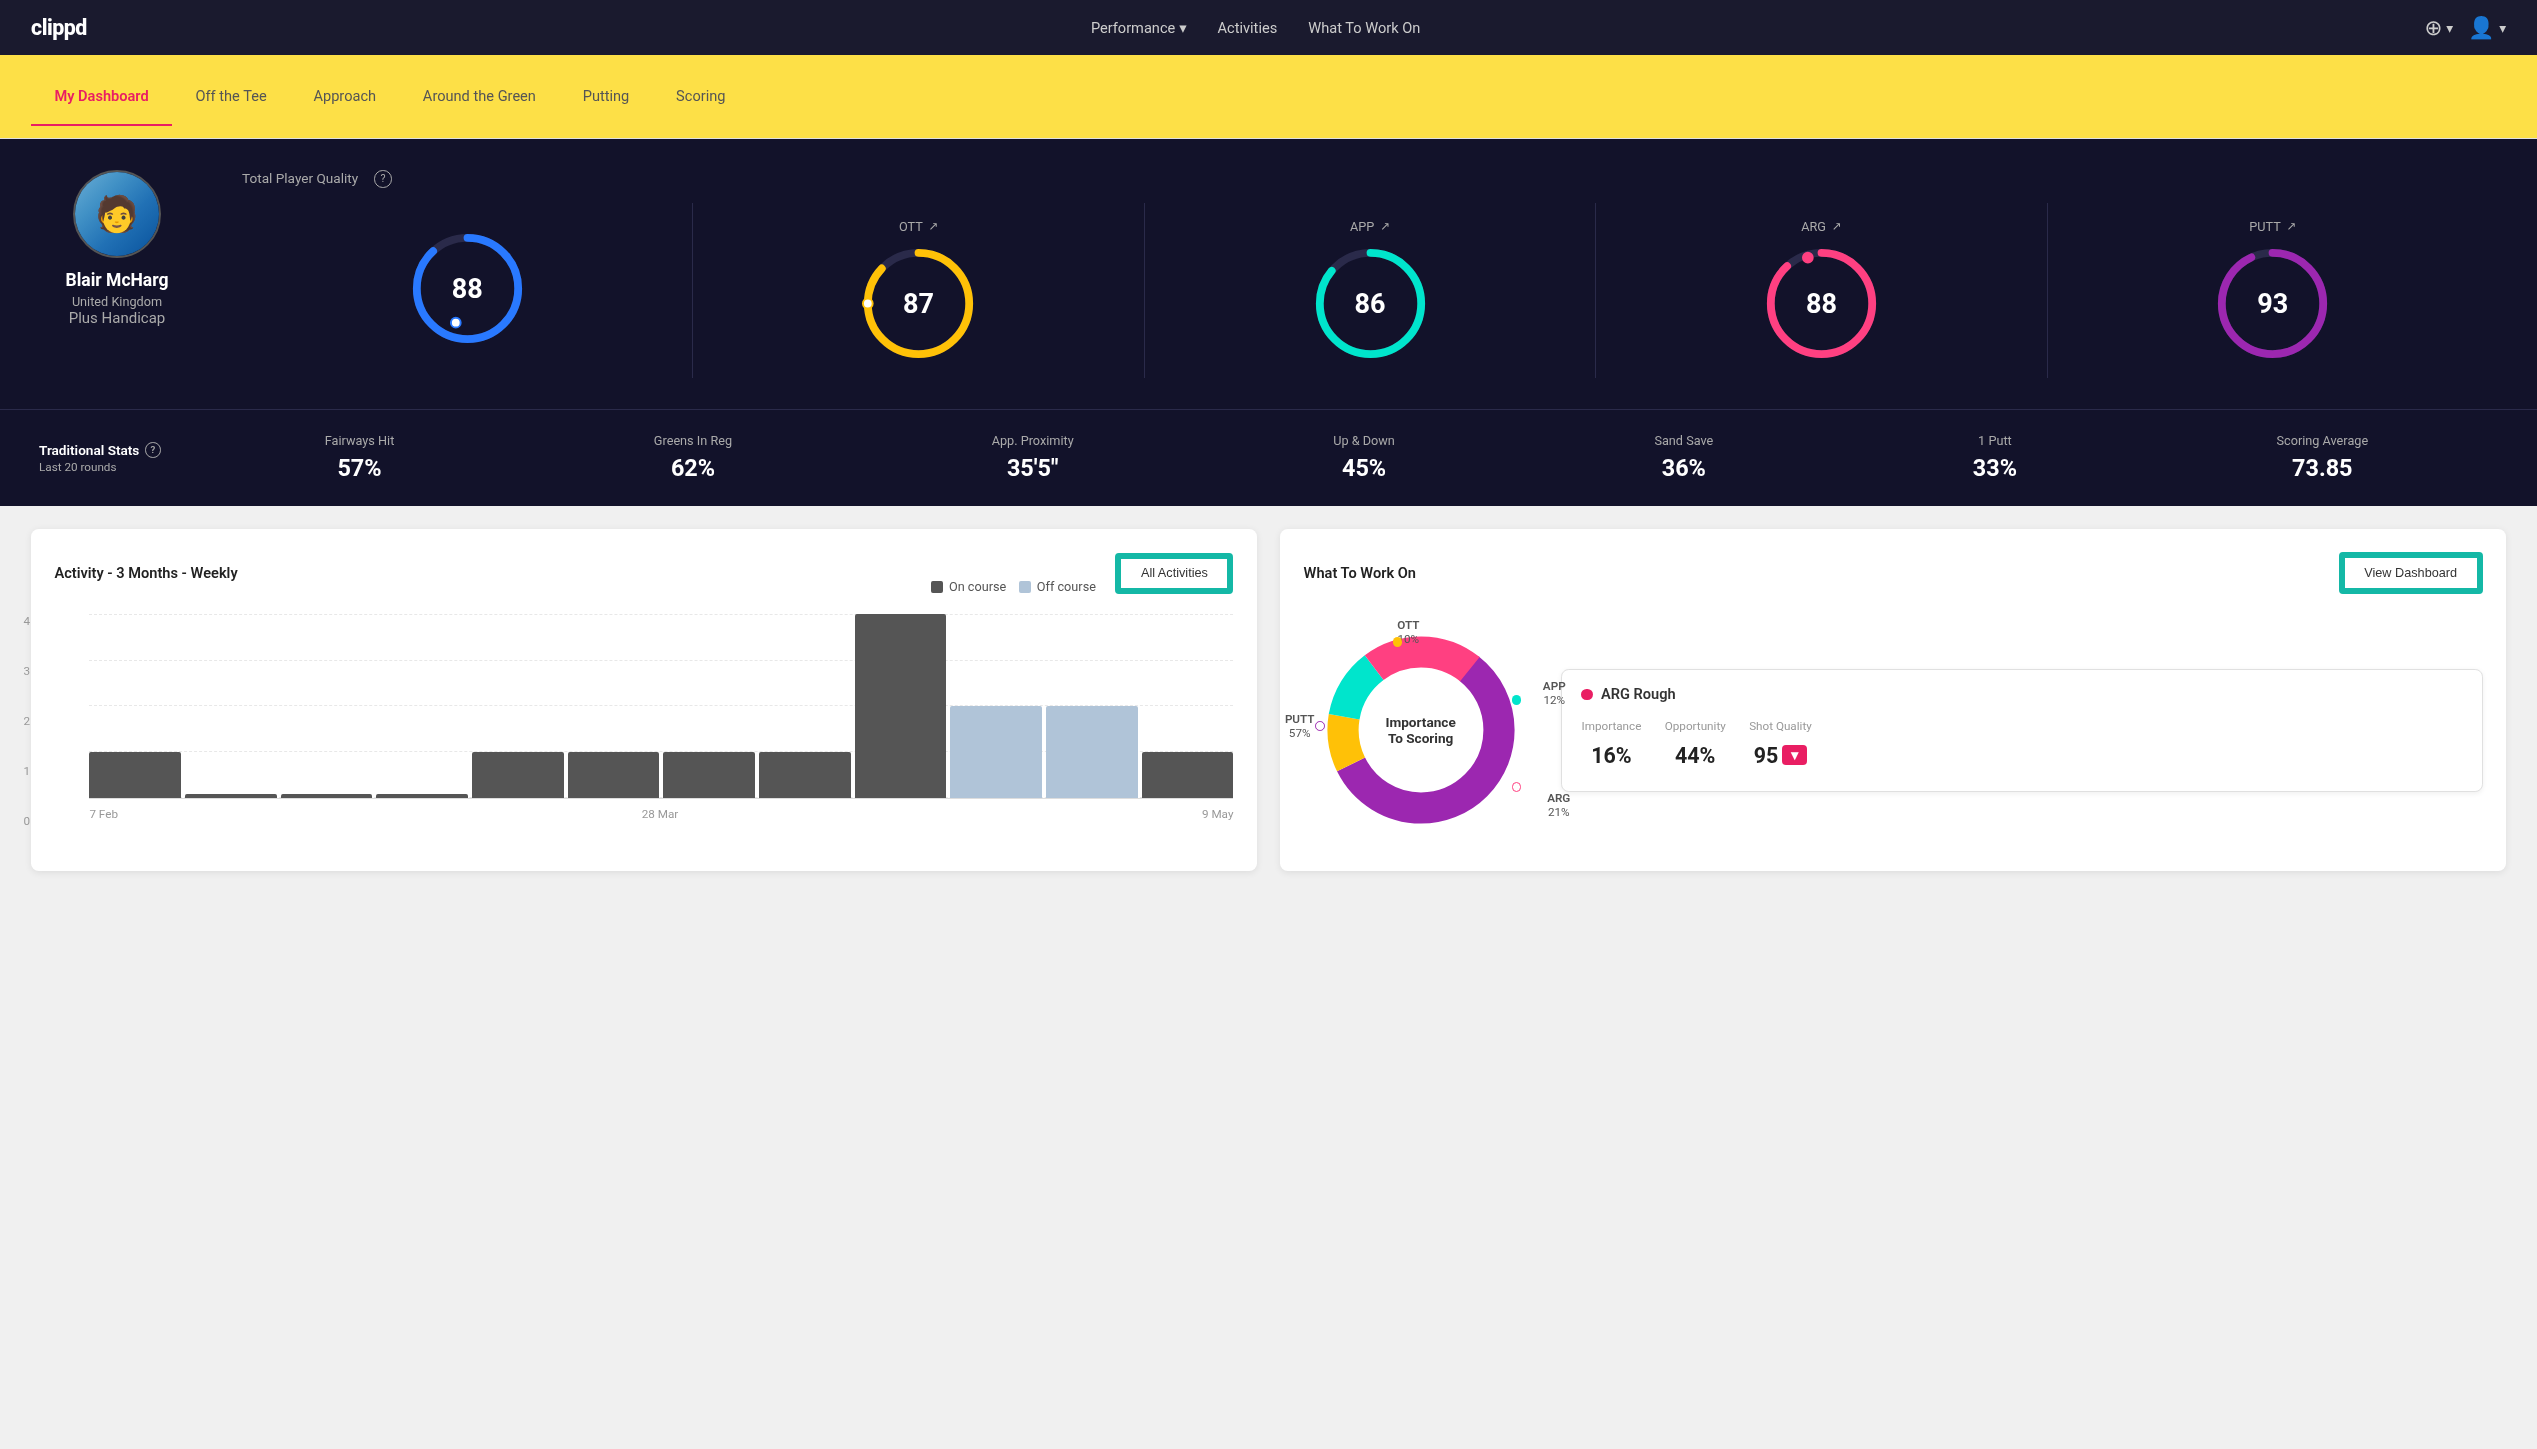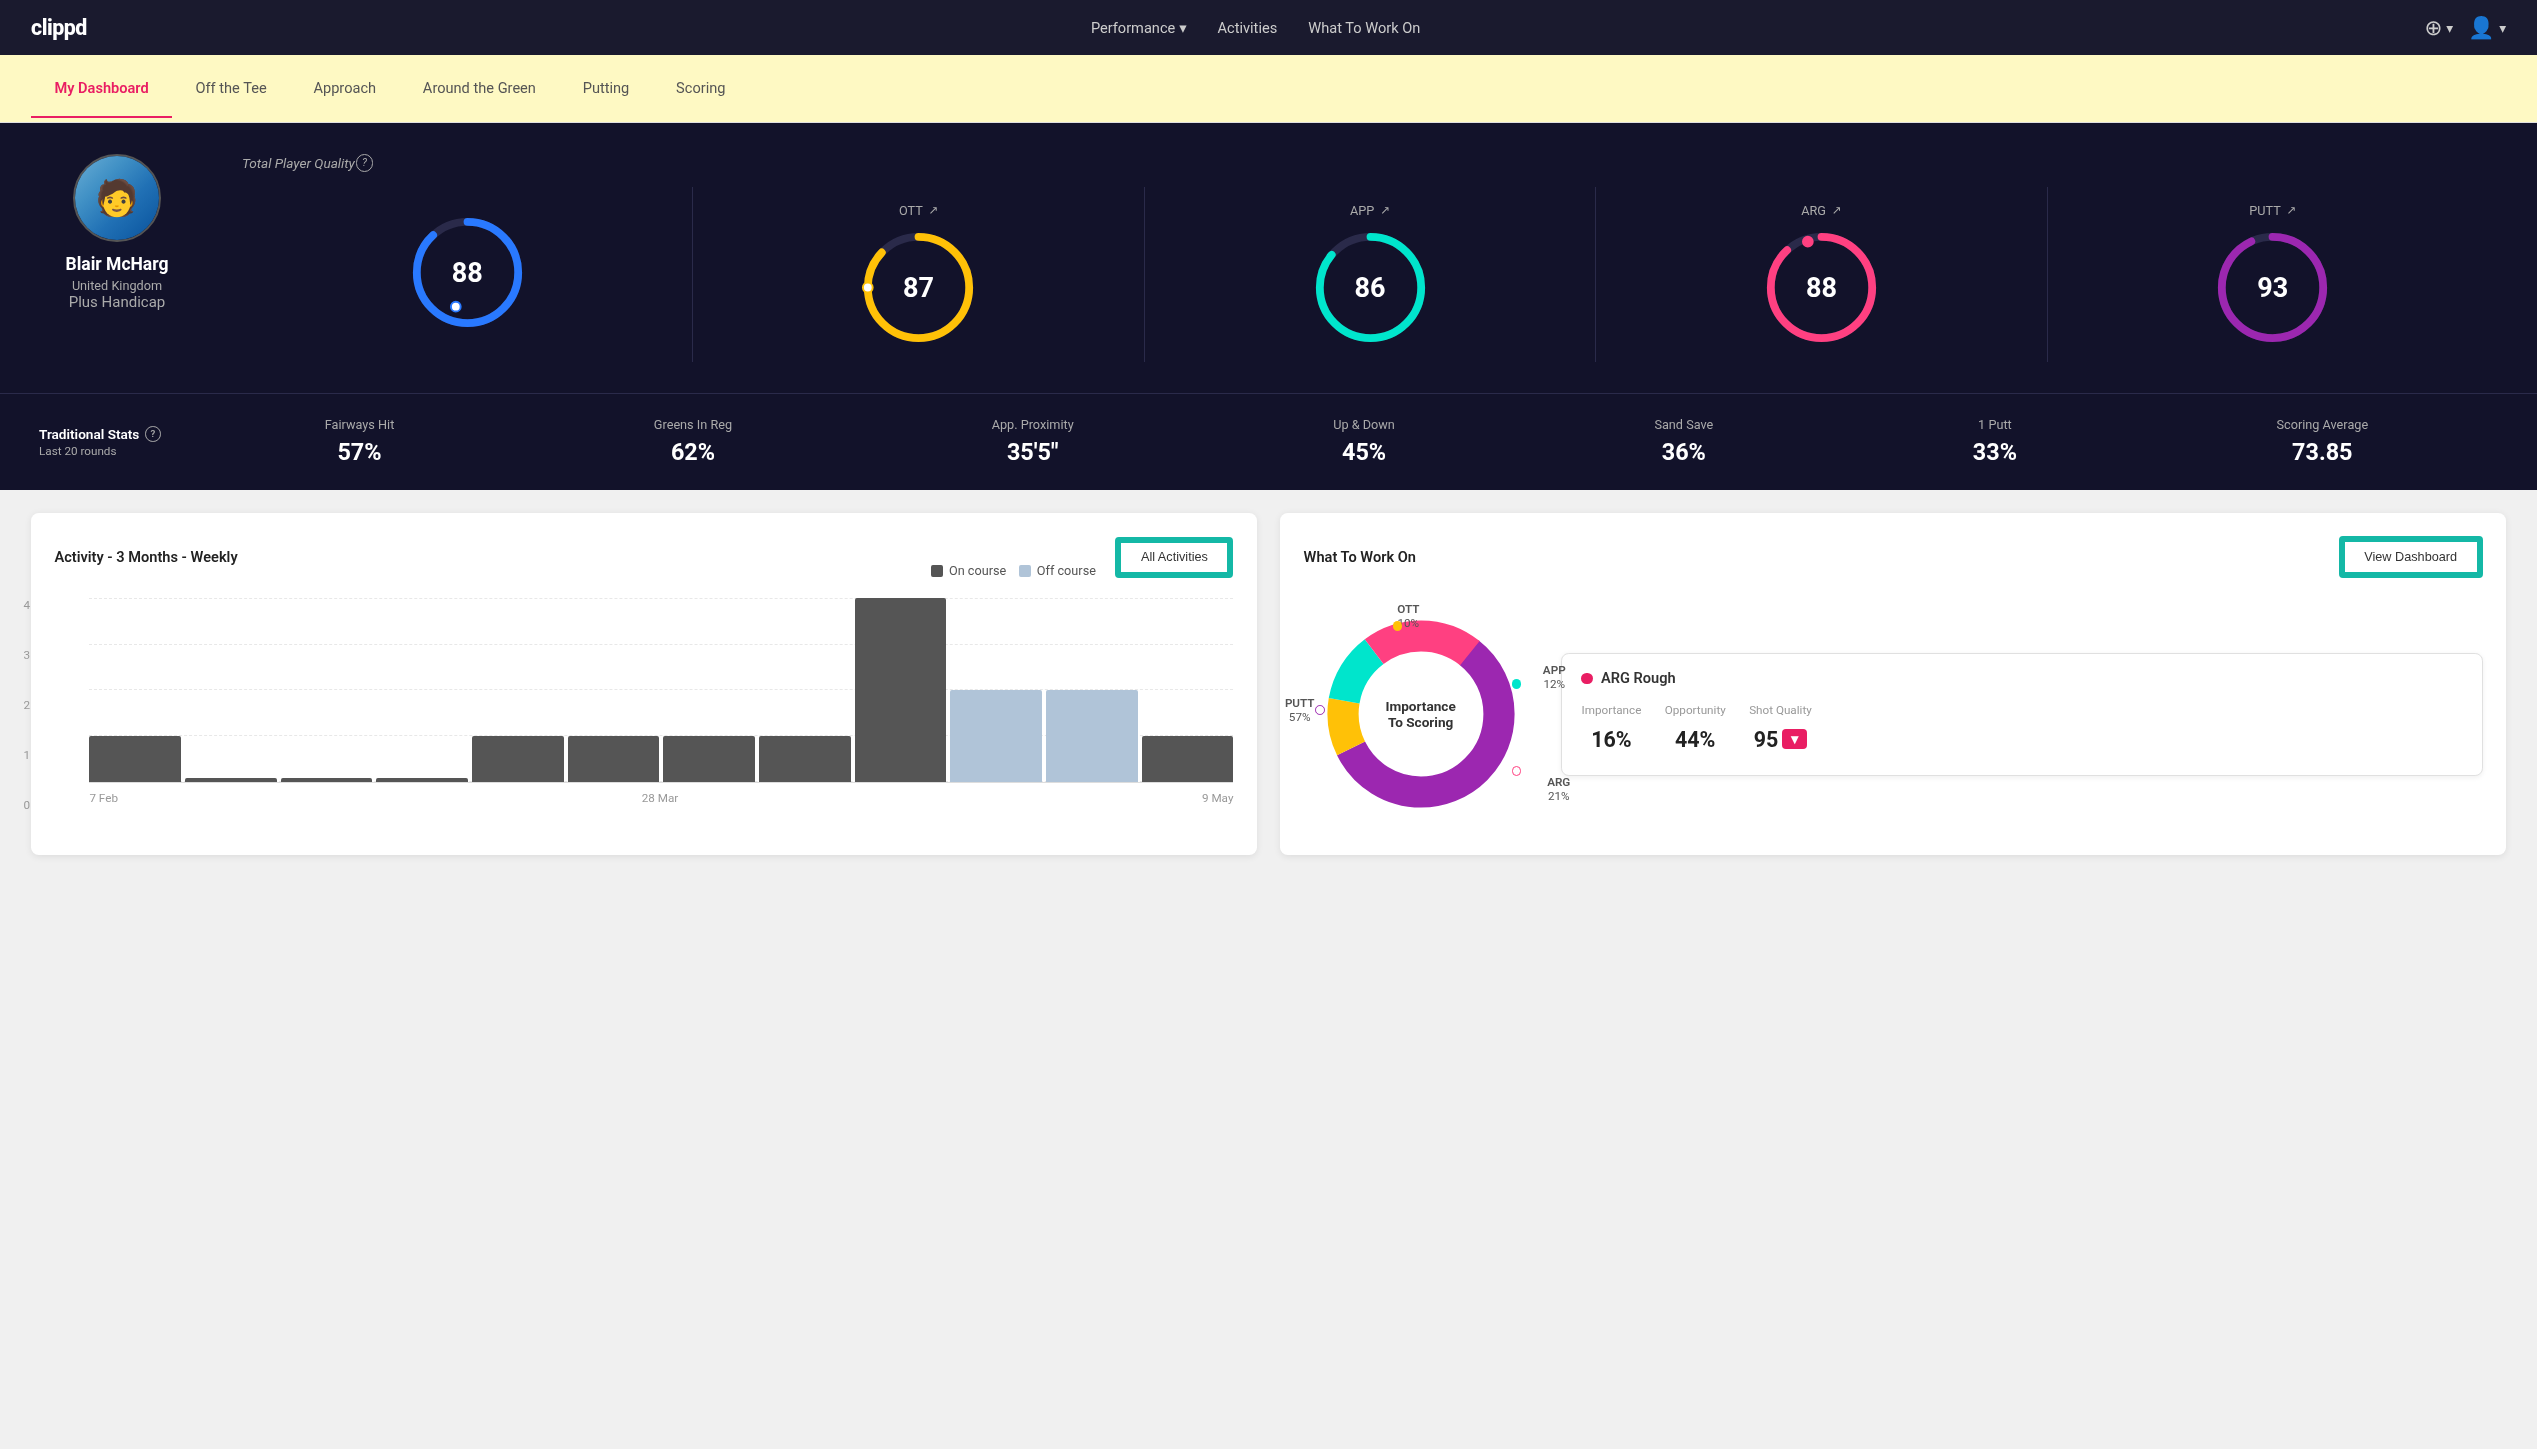--- a/index.html
+++ b/index.html
@@ -43,24 +43,24 @@
       color: #ccc;
       cursor: pointer;
       display: flex;
       align-items: center;
       gap: 3.9px;
       font-size: 21.4px;
     }
 
     
     .tab-bar {
-      background: #fef9c3;
-      display: flex;
-      align-items: center;
-      padding: 4px 31px;
+      background: #fde047;
+      display: flex;
+      align-items: center;
+      padding: 12px 31px;
       border-bottom: 1px solid #e0e0e0;
     }
     .tab {
       padding: 19.5px 23.4px;
       font-size: 14.6px;
       color: #555;
       cursor: pointer;
       border-bottom: 2.9px solid transparent;
       white-space: nowrap;
     }
@@ -126,23 +126,22 @@
 
     
     .scores-section {
       flex: 1;
     }
     .tpq-label {
       font-size: 13.6px;
       color: #aaa;
       margin-bottom: 15.6px;
       display: flex;
-      align-items: center;
-      gap: 1px;
-      font-style: italic;
+      align-items: flex-start;
+      gap: 16px;
     }
     .tpq-label .info-icon {
       width: 17.5px;
       height: 17.5px;
       border-radius: 50%;
       border: 1px solid #aaa;
       display: inline-flex;
       align-items: center;
       justify-content: center;
       font-size: 10.7px;

